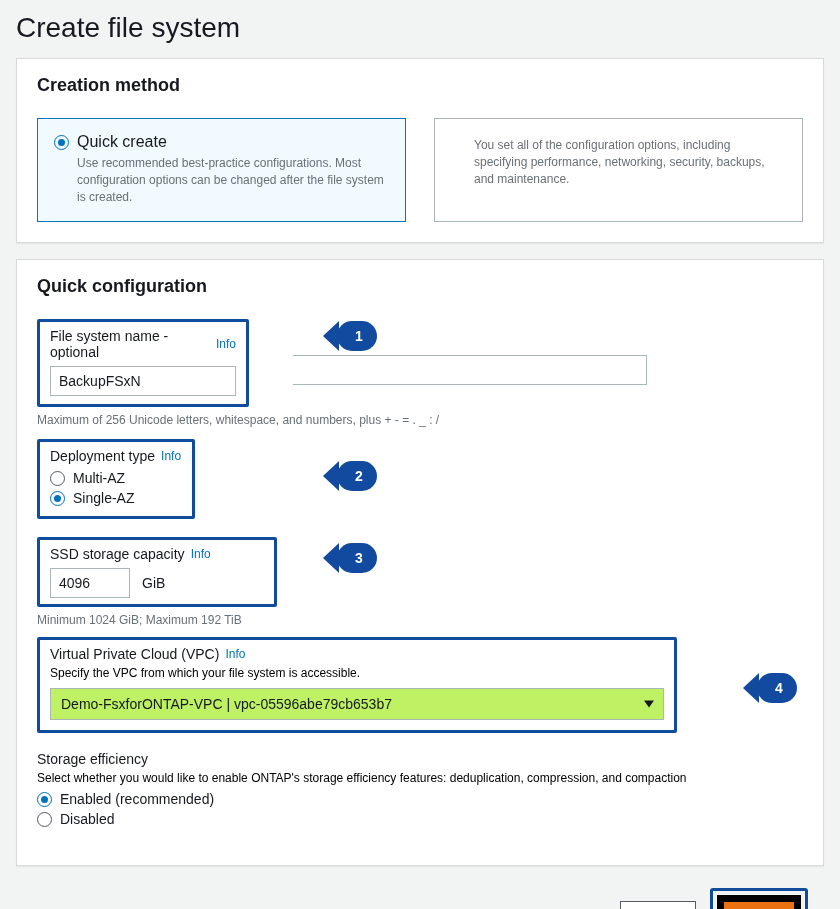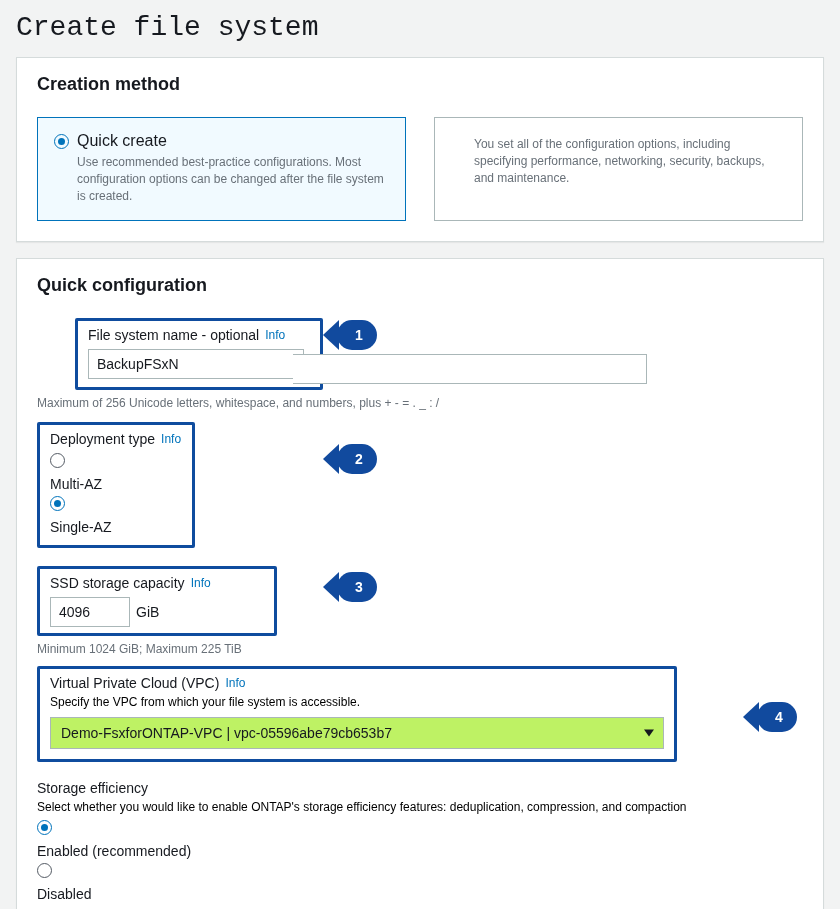--- a/index.html
+++ b/index.html
@@ -10,21 +10,20 @@
     color:#16191f;
     font-size:14px;
     width:840px;
   }
   .page { padding:12px 16px 20px; }
   h1 {
     font-size:28px;
     font-weight:400;
     margin:0 0 14px 0;
     color:#16191f;
-    font-family:Liberation Mono, monospace;
   }
   .panel {
     background:#fff;
     border:1px solid #d5dbdb;
     box-shadow:0 1px 1px rgba(0,0,0,0.05);
     margin-bottom:16px;
   }
   .panel-header {
     padding:16px 20px 10px;
     font-size:18px;
@@ -90,26 +89,26 @@
   }
 
   input[type="text"], input.num, select.wide {
     border:1px solid #aab7b8;
     padding:6px 8px;
     font-size:14px;
     color:#16191f;
     background:#fff;
   }
   .name-input { width:600px; max-width:100%; display:block; margin-top:6px; }
-  .cap-row { display:flex; align-items:center; gap:6px; margin-top:6px; }
+  .cap-row { display:flex; align-items:center; gap:12px; margin-top:6px; }
   input.num { width:80px; }
   .unit { font-size:14px; }
 
   .dep-options { margin-top:6px; }
-  .dep-opt { display:flex; align-items:flex-start; gap:8px; margin:4px 0; cursor:pointer;flex-direction:column; }
+  .dep-opt { display:flex; align-items:center; gap:8px; margin:4px 0; cursor:pointer; }
 
   .vpc-select {
     margin-top:8px;
     width:600px; max-width:100%;
     position:relative;
   }
   .vpc-text {
     border:1px solid #aab7b8;
     padding:7px 34px 7px 10px;
     font-size:14px;
@@ -226,21 +225,21 @@
         </div>
       </div>
     </div>
   </div>
 
   <div class="panel rel">
     <div class="panel-header">Quick configuration</div>
     <div class="panel-body">
 
       <div class="rel" style="margin-bottom:4px;">
-        <div class="callout-box" style="display:inline-block; padding:6px 10px 8px; width:248px;margin-left:38px;">
+        <div class="callout-box" style="display:inline-block; padding:6px 10px 8px; width:212px;">
           <div class="label-row">
             <span class="label">File system name - optional</span>
             <span class="info-link">Info</span>
           </div>
           <input type="text" class="name-input" style="width: 216px;" value="BackupFSxN">
         </div>
         <input type="text" class="name-input" style="position: absolute; left: 256px; top: 30px; width: 354px; border-left: none;" disabled="">
         <div class="callout" style="left:300px; top:2px;">
           <div class="drop">1</div>
         </div>
@@ -277,21 +276,21 @@
           </div>
           <div class="cap-row">
             <input class="num" type="text" value="4096" style="">
             <span class="unit">GiB</span>
           </div>
         </div>
         <div class="callout" style="left:300px; top:6px;">
           <div class="drop">3</div>
         </div>
       </div>
-      <div class="help-text">Minimum 1024 GiB; Maximum 225 TiB</div>
+      <div class="help-text">Minimum 1024 GiB; Maximum 192 TiB</div>
 
       <div class="field-group rel" style="margin-top:10px;">
         <div class="callout-box" style="padding:6px 10px 10px; width:640px;">
           <div class="label-row">
             <span class="label">Virtual Private Cloud (VPC)</span>
             <span class="info-link">Info</span>
           </div>
           <span class="sub-desc">Specify the VPC from which your file system is accessible.</span>
           <div class="vpc-select" style="width:100%;">
             <div class="vpc-text">Demo-FsxforONTAP-VPC | vpc-05596abe79cb653b7</div>

